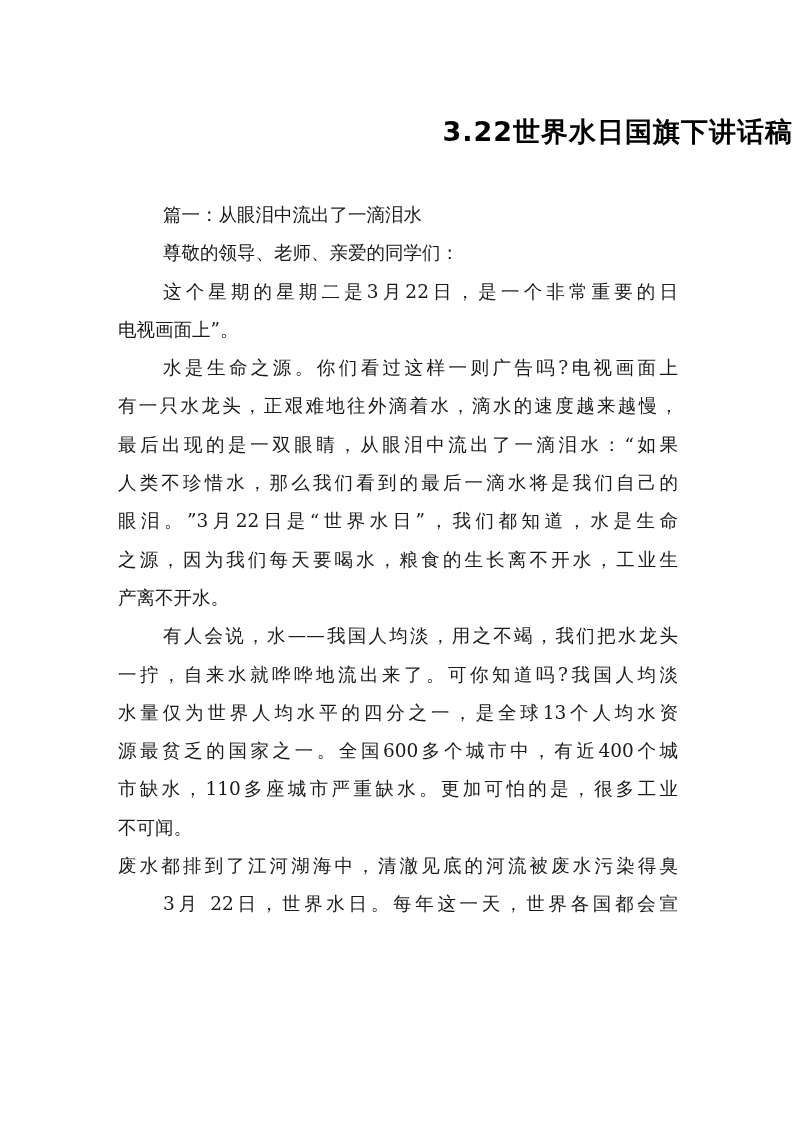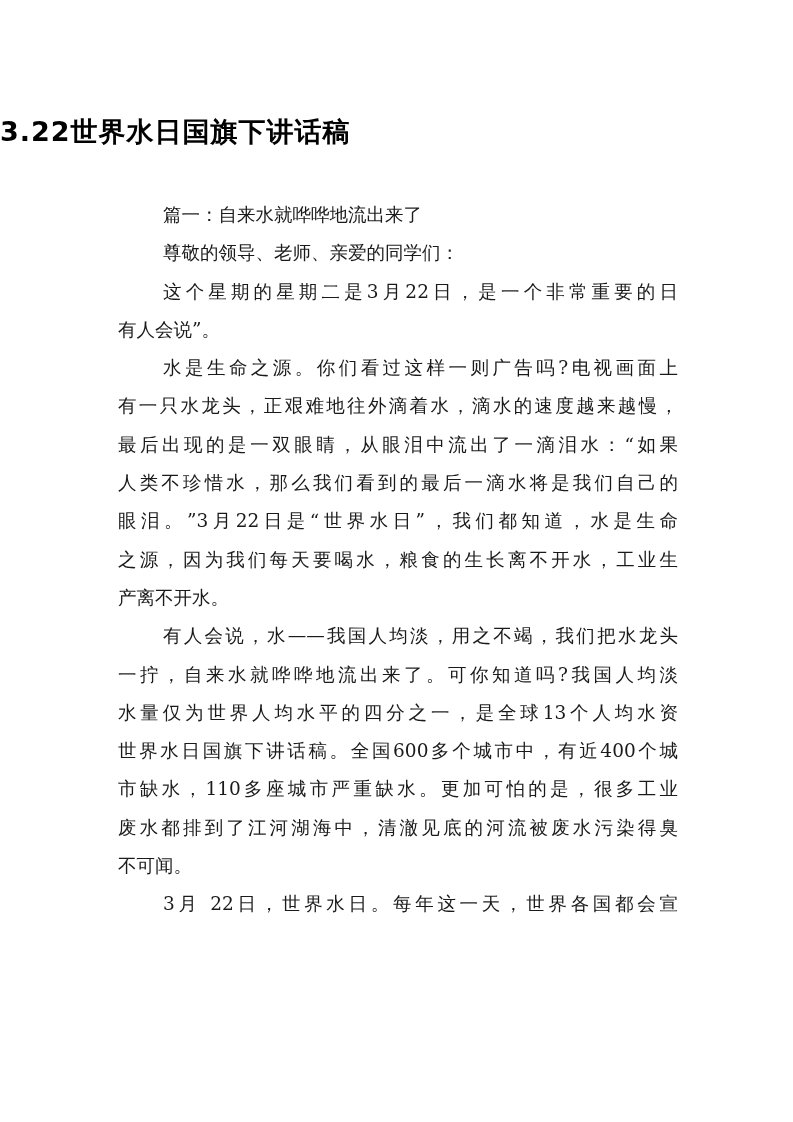--- a/index.html
+++ b/index.html
@@ -1,44 +1,44 @@
 <!DOCTYPE html>
 <html><head>
 <meta charset="utf-8">
 <style>
   html, body { margin: 0; padding: 0; background: #ffffff; }
   body { width: 793px; height: 1122px; position: relative; overflow: hidden;
          font-family: "DejaVu Serif", "Liberation Serif", serif; color: #1a1a1a; }
-  .title { position: absolute; left: 0; width: 793px; top: 96px; text-align: left;
+  .title { position: absolute; left: 0; width: 793px; top: 96px; text-align: right;
            font-family: "DejaVu Sans", "Liberation Sans", sans-serif; font-weight: bold;
            font-size: 27px; letter-spacing: 1px; color: #000; }
   .body { position: absolute; left: 118px; top: 196px; width: 560px; }
   .line { height: 38.3px; line-height: 38.3px; font-size: 18.5px; white-space: nowrap;
           text-align: justify; text-align-last: justify; }
   .line.last { text-align-last: left; }
   .line.indent { padding-left: 45px; }
 </style>
 </head>
 <body>
 
 <h1 class="title">3.22世界水日国旗下讲话稿</h1>
 
 <div class="body" id="doc-body">
-    <div class="line indent last">篇一：自来水就哗哗地流出来了</div>
+    <div class="line indent last">篇一：从眼泪中流出了一滴泪水</div>
     <div class="line indent last">尊敬的领导、老师、亲爱的同学们：</div>
     <div class="line indent">这个星期的星期二是3月22日，是一个非常重要的日</div>
-    <div class="line last">有人会说”。</div>
+    <div class="line last">电视画面上”。</div>
     <div class="line indent">水是生命之源。你们看过这样一则广告吗?电视画面上</div>
     <div class="line">有一只水龙头，正艰难地往外滴着水，滴水的速度越来越慢，</div>
     <div class="line">最后出现的是一双眼睛，从眼泪中流出了一滴泪水：“如果</div>
     <div class="line">人类不珍惜水，那么我们看到的最后一滴水将是我们自己的</div>
     <div class="line">眼泪。”3月22日是“世界水日”，我们都知道，水是生命</div>
     <div class="line">之源，因为我们每天要喝水，粮食的生长离不开水，工业生</div>
     <div class="line last">产离不开水。</div>
     <div class="line indent">有人会说，水——我国人均淡，用之不竭，我们把水龙头</div>
     <div class="line">一拧，自来水就哗哗地流出来了。可你知道吗?我国人均淡</div>
     <div class="line">水量仅为世界人均水平的四分之一，是全球13个人均水资</div>
-    <div class="line">世界水日国旗下讲话稿。全国600多个城市中，有近400个城</div>
+    <div class="line">源最贫乏的国家之一。全国600多个城市中，有近400个城</div>
     <div class="line">市缺水，110多座城市严重缺水。更加可怕的是，很多工业</div>
+    <div class="line last">不可闻。</div>
     <div class="line">废水都排到了江河湖海中，清澈见底的河流被废水污染得臭</div>
-    <div class="line last">不可闻。</div>
     <div class="line indent">3月 22日，世界水日。每年这一天，世界各国都会宣</div>
   </div>
 
 </body></html>

